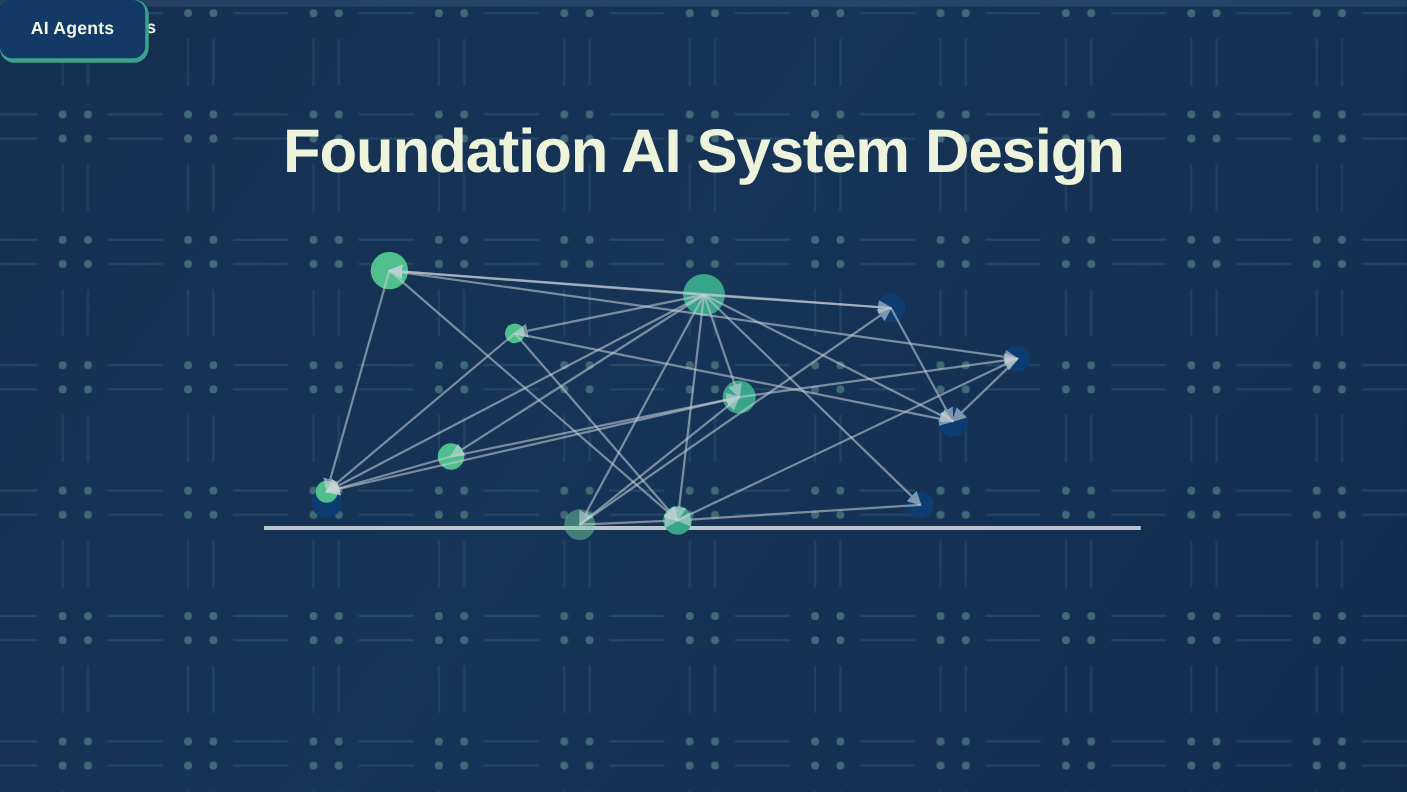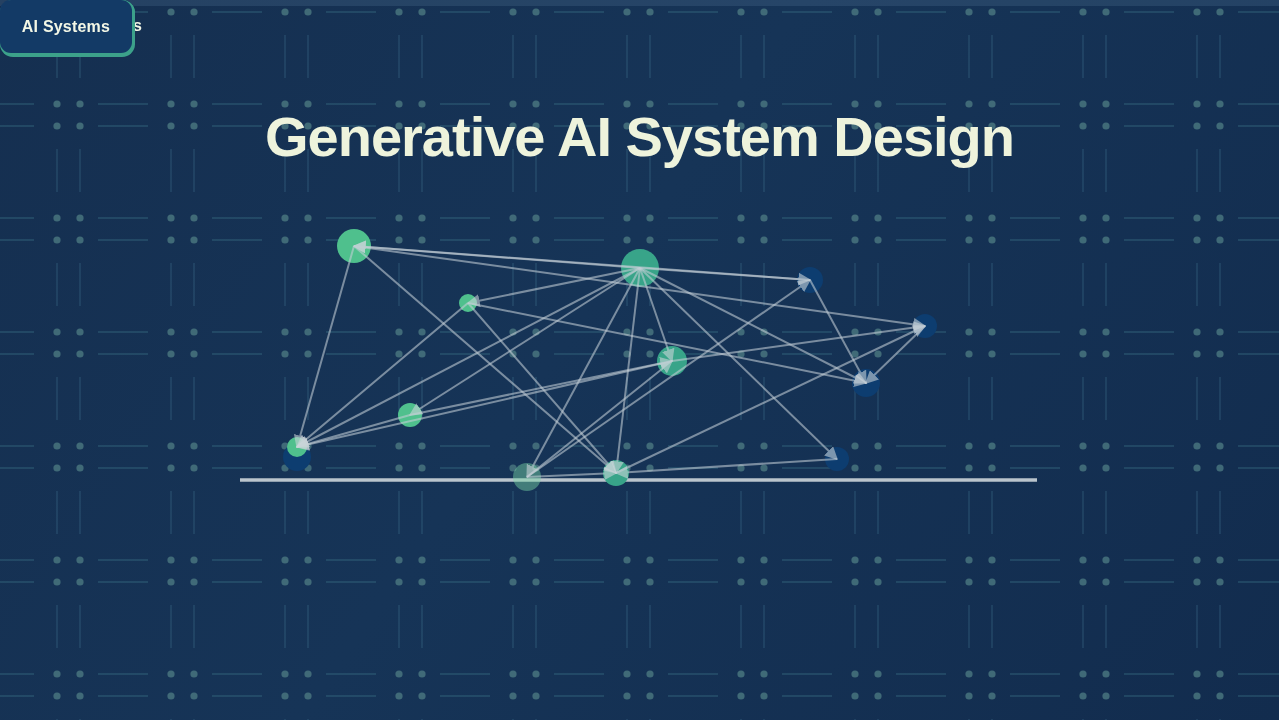--- a/index.html
+++ b/index.html
@@ -80,21 +80,21 @@
   <div class="stage-box stage-dark" id="stage-0">
     <span>Foundation Models</span>
   </div>
   <div class="stage-box stage-teal" id="stage-1">
     <span>Fine-tuning</span>
   </div>
   <div class="stage-box stage-teal" id="stage-2">
     <span>RAG Systems</span>
   </div>
   <div class="stage-box stage-dark" id="stage-3">
-    <span>AI Systems</span>
+    <span>AI Agents</span>
   </div>
 
   <svg id="layer-over-svg" width="1279" height="720">
     <defs>
       <marker id="arrow" viewBox="0 0 10 10" refX="9" refY="5" markerWidth="6.5" markerHeight="6.5" orient="auto-start-reverse">
         <path d="M0,0 L10,5 L0,10 z" fill="#cdd6db"></path>
       </marker>
     </defs>
     <g id="layer-over">
         <circle cx="354" cy="246" r="17" fill="#4fc08d"></circle>
@@ -132,15 +132,15 @@
         <line x1="527" y1="477" x2="616" y2="473" class="edge" marker-end="url(#arrow)"></line>
         <line x1="837" y1="459" x2="616" y2="473" class="edge" marker-end="url(#arrow)"></line>
         <line x1="616" y1="473" x2="925" y2="326" class="edge" marker-end="url(#arrow)"></line>
         <line x1="410" y1="415" x2="297" y2="447" class="edge" marker-end="url(#arrow)"></line>
         <line x1="810" y1="280" x2="866" y2="383" class="edge" marker-end="url(#arrow)"></line>
         <line x1="527" y1="477" x2="810" y2="280" class="edge" marker-end="url(#arrow)"></line>
         <line x1="925" y1="326" x2="866" y2="383" class="edge" marker-end="url(#arrow)"></line>
       </g>
   </svg>
 
-  <h1 id="page-title">Generative AI System Design</h1>
+  <h1 id="page-title">Foundation AI System Design</h1>
 
 </div>
 
 </body></html>

